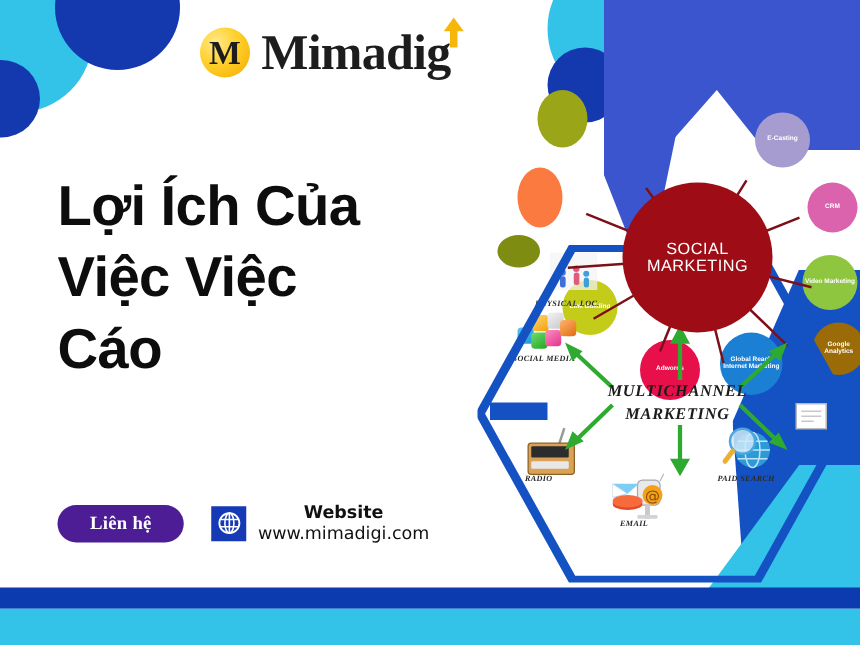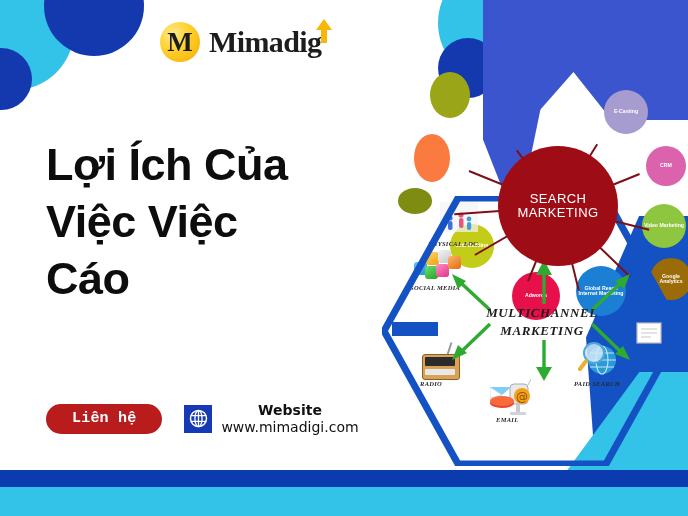--- a/index.html
+++ b/index.html
@@ -110,36 +110,36 @@
   #logo-mark{
     width:40px;height:40px;border-radius:50%;
     background:radial-gradient(circle at 32% 30%,#ffe98a 0%,#ffd02a 45%,#f3a800 100%);
     display:flex;align-items:center;justify-content:center;
     font-family:"Liberation Serif",serif;font-weight:700;font-size:27px;color:#1d1d1d;
     line-height:1;
   }
   #logo-text-wrap{position:relative;}
   #logo-text{
     font-family:"Liberation Serif",serif;font-weight:700;
-    font-size:30px;color:#1d1d1d;letter-spacing:-0.6px;line-height:1;
+    font-size:40px;color:#1d1d1d;letter-spacing:-0.6px;line-height:1;
   }
   #logo-arrow{position:absolute;right:-12px;top:-9px;}
 
   #headline{
     position:absolute;left:46px;top:136px;width:340px;
     font-family:Liberation Sans, sans-serif;font-weight:700;
     font-size:45px;line-height:1.27;color:#0d0d0d;letter-spacing:-0.5px;
   }
   #headline div{white-space:nowrap;}
 
   #cta-row{position:absolute;left:46px;top:402px;display:flex;align-items:center;gap:22px;}
   #contact-btn{
-    background:#b91c1c;color:#fff;border:none;border-radius:20px;
+    background:#4c1d95;color:#fff;border:none;border-radius:20px;
     padding:0 26px;height:30px;line-height:30px;
-    font-family:Liberation Mono, monospace;font-weight:700;font-size:15px;
+    font-family:Liberation Serif, serif;font-weight:700;font-size:15px;
     letter-spacing:.2px;cursor:pointer;
   }
   #web-block{display:flex;align-items:center;gap:9px;}
   #globe-badge{
     width:28px;height:28px;background:#1639b5;
     display:flex;align-items:center;justify-content:center;
   }
   #web-lines{line-height:1.2;}
   #web-title{font-family:"DejaVu Sans",sans-serif;font-weight:700;font-size:14px;color:#111;text-align:center;}
   #web-url{font-family:"DejaVu Sans",sans-serif;font-weight:400;font-size:14px;color:#111;}
@@ -173,21 +173,21 @@
     <div class="spoke" style="left:166px;top:130px;width:94px;transform:rotate(14deg);"></div>
     <div class="spoke" style="left:166px;top:130px;width:100px;transform:rotate(44deg);"></div>
     <div class="spoke" style="left:166px;top:130px;width:86px;transform:rotate(76deg);"></div>
     <div class="spoke" style="left:166px;top:130px;width:80px;transform:rotate(112deg);"></div>
     <div class="spoke" style="left:166px;top:130px;width:96px;transform:rotate(150deg);"></div>
     <div class="spoke" style="left:166px;top:130px;width:104px;transform:rotate(176deg);"></div>
     <div class="spoke" style="left:166px;top:130px;width:96px;transform:rotate(202deg);"></div>
 
     <div class="node" id="hub">
       <div>
-        <div>SEARCH</div>
+        <div>SOCIAL</div>
         <div>MARKETING</div>
       </div>
     </div>
 
     <div class="node sat" id="sat-ecasting">
       <span>E-Casting</span>
     </div>
     <div class="node sat" id="sat-crm">
       <span>CRM</span>
     </div>

